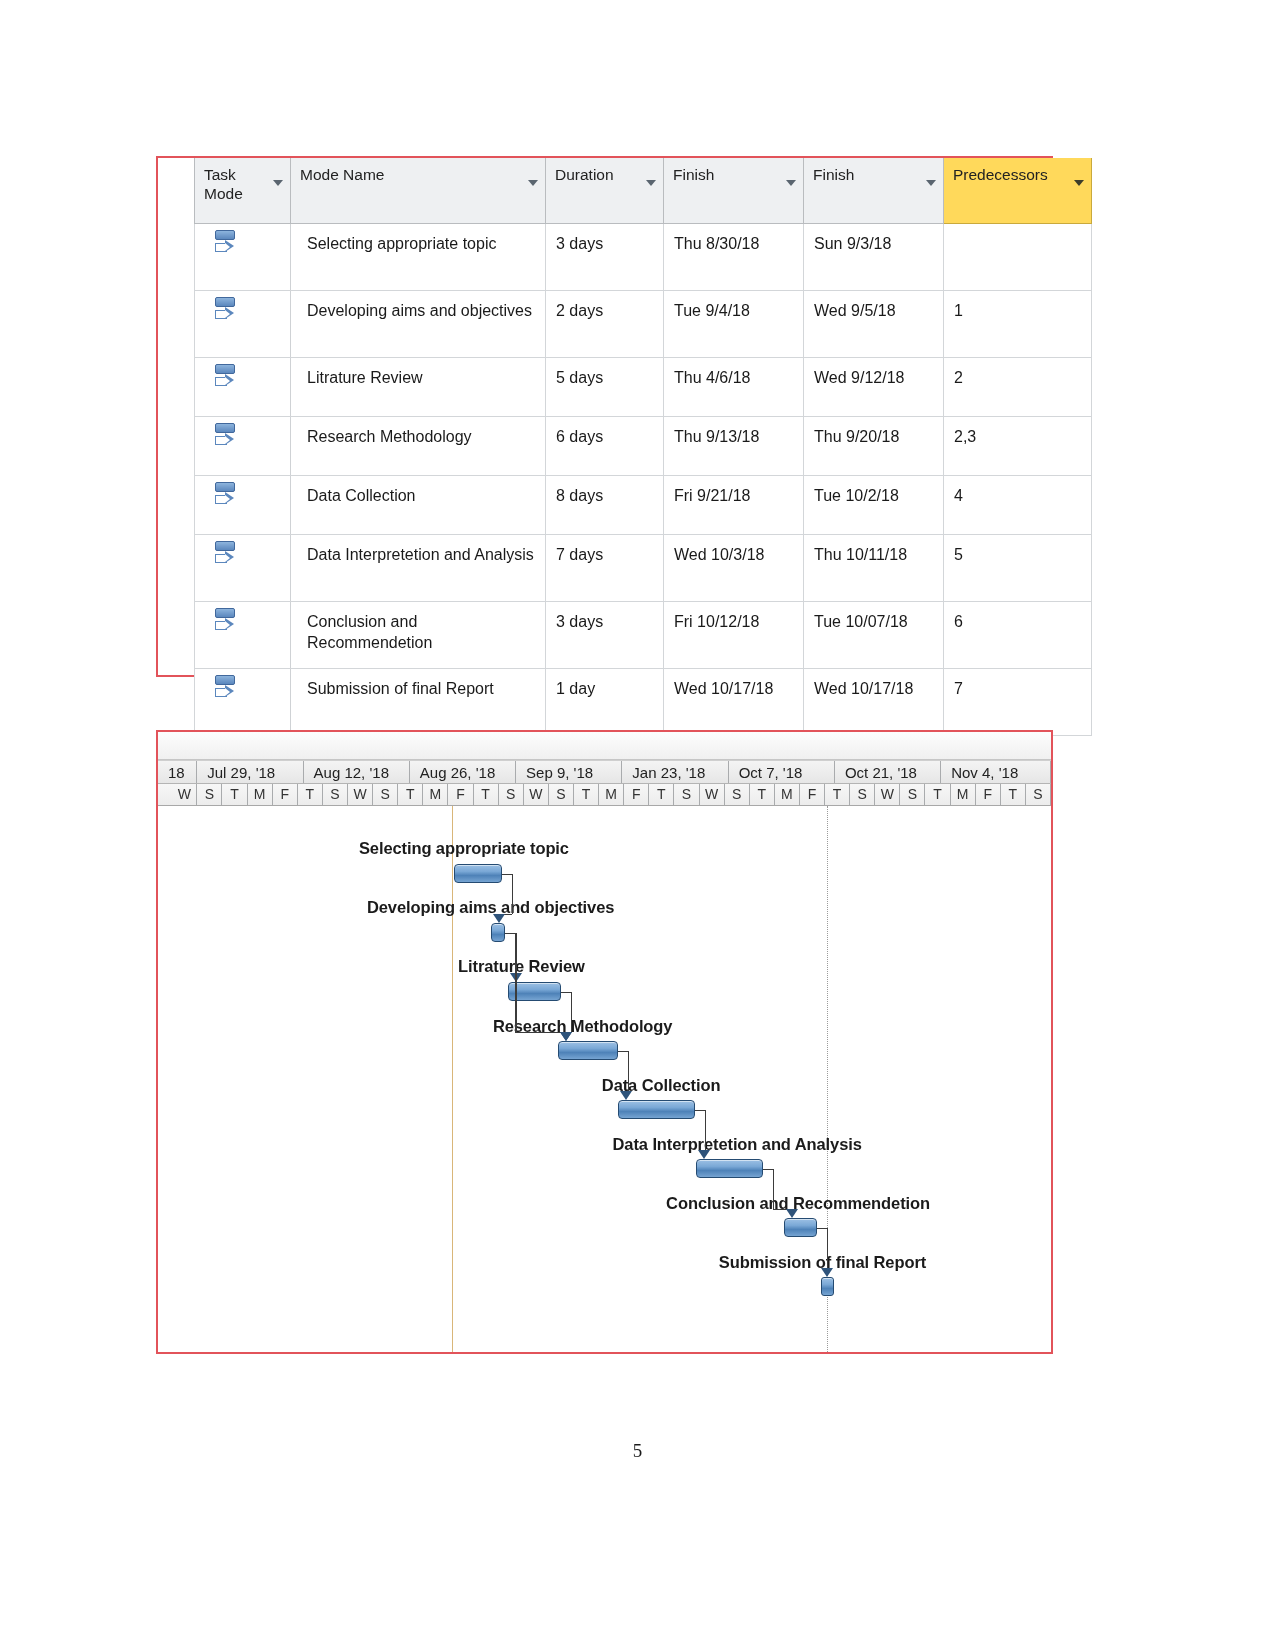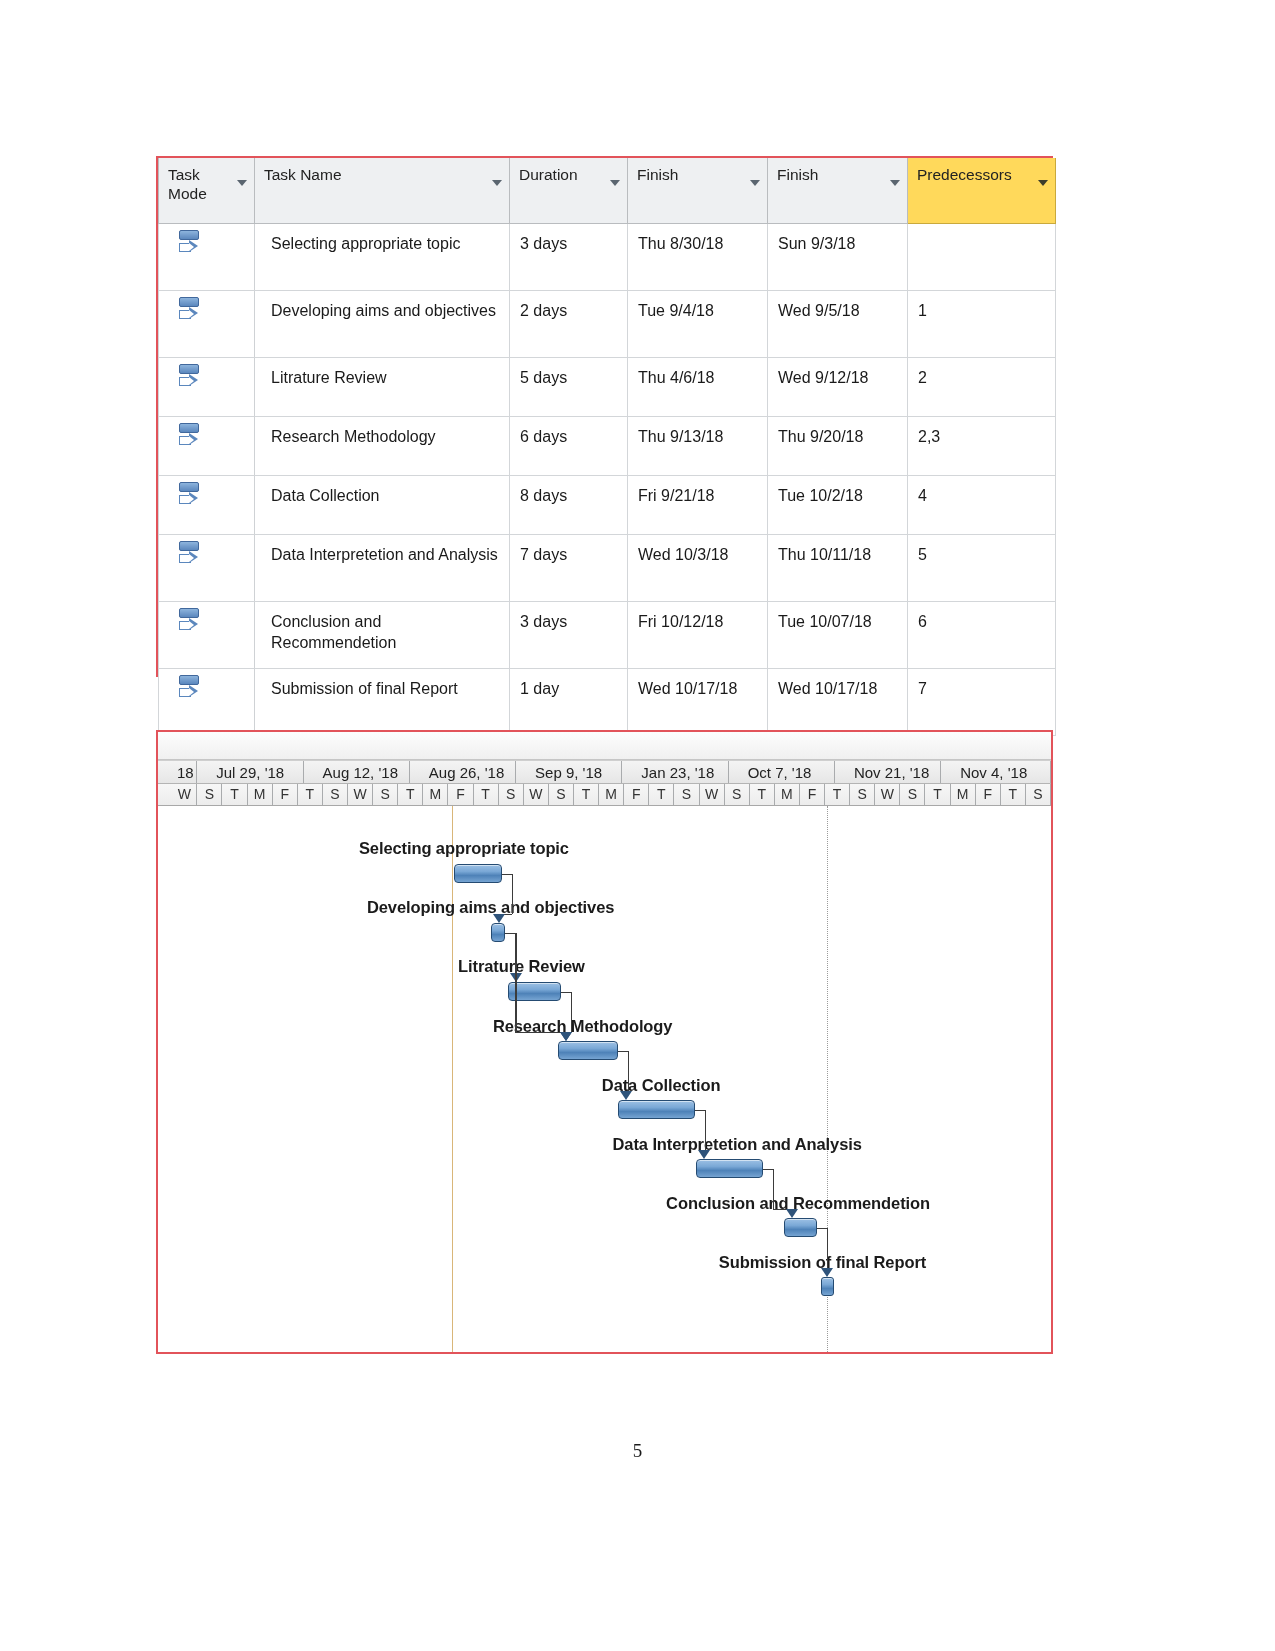--- a/index.html
+++ b/index.html
@@ -19,20 +19,21 @@
     border:2px solid #e2535a;
     background:#ffffff;
     box-sizing:border-box;
   }
   .tt{
     width:100%;height:100%;
     border-collapse:collapse;
     table-layout:fixed;
     font-size:15.5px;
     color:#1a1a1a;
+    margin-left:36px;
   }
   .tt col.c-mode{width:96px;}
   .tt col.c-name{width:255px;}
   .tt col.c-dur{width:118px;}
   .tt col.c-start{width:140px;}
   .tt col.c-finish{width:140px;}
   .tt col.c-pred{width:148px;}
 
   .tt thead th{
     background:#eef0f2;
@@ -136,21 +137,21 @@
     background:linear-gradient(#f7f7f7,#ececec);
     border-bottom:1px solid #a8a8a8;
   }
   .ts-cell{
     position:absolute;top:0;height:100%;
     border-right:1px solid #a9abad;
     box-sizing:border-box;
     font-size:15px;
     color:#222;
     line-height:23px;
-    padding-left:19px;
+    padding-left:10px;
     white-space:nowrap;
     overflow:hidden;
   }
   .ts-minor .ts-cell{
     font-size:14px;
     line-height:21px;
     padding-left:0;
     text-align:center;
     color:#333;
   }
@@ -224,21 +225,21 @@
         <col class="c-finish">
         <col class="c-pred">
     </colgroup>
     <thead>
       <tr>
         <th>
           <span class="hdr-wrap">Task Mode</span>
           <span class="filter-arrow"></span>
         </th>
         <th>
-          <span class="hdr-wrap">Task Name</span>
+          <span class="hdr-wrap">Mode Name</span>
           <span class="filter-arrow"></span>
         </th>
         <th>
           <span class="hdr-wrap">Duration</span>
           <span class="filter-arrow"></span>
         </th>
         <th>
           <span class="hdr-wrap">Finish</span>
           <span class="filter-arrow"></span>
         </th>
@@ -382,21 +383,21 @@
 
   <div id="timescale">
     <div class="ts-row ts-major" id="ts-major">
         <div class="ts-cell" style="left: 0%; width: 4.4%;">18</div>
         <div class="ts-cell" style="left: 4.4%; width: 11.9%;">Jul 29, '18</div>
         <div class="ts-cell" style="left: 16.3%; width: 11.9%;">Aug 12, '18</div>
         <div class="ts-cell" style="left: 28.2%; width: 11.9%;">Aug 26, '18</div>
         <div class="ts-cell" style="left: 40.1%; width: 11.9%;">Sep 9, '18</div>
         <div class="ts-cell" style="left: 52%; width: 11.9%;">Jan 23, '18</div>
         <div class="ts-cell" style="left: 63.9%; width: 11.9%;">Oct 7, '18</div>
-        <div class="ts-cell" style="left: 75.8%; width: 11.9%;">Nov 21, '18</div>
+        <div class="ts-cell" style="left: 75.8%; width: 11.9%;">Oct 21, '18</div>
         <div class="ts-cell" style="left: 87.7%; width: 12.3%;">Nov 4, '18</div>
       </div>
     <div class="ts-row ts-minor" id="ts-minor">
         <div class="ts-cell" style="left: 1.6%; width: 2.81143%;">W</div>
         <div class="ts-cell" style="left: 4.41143%; width: 2.81143%;">S</div>
         <div class="ts-cell" style="left: 7.22286%; width: 2.81143%;">T</div>
         <div class="ts-cell" style="left: 10.0343%; width: 2.81143%;">M</div>
         <div class="ts-cell" style="left: 12.8457%; width: 2.81143%;">F</div>
         <div class="ts-cell" style="left: 15.6571%; width: 2.81143%;">T</div>
         <div class="ts-cell" style="left: 18.4686%; width: 2.81143%;">S</div>

